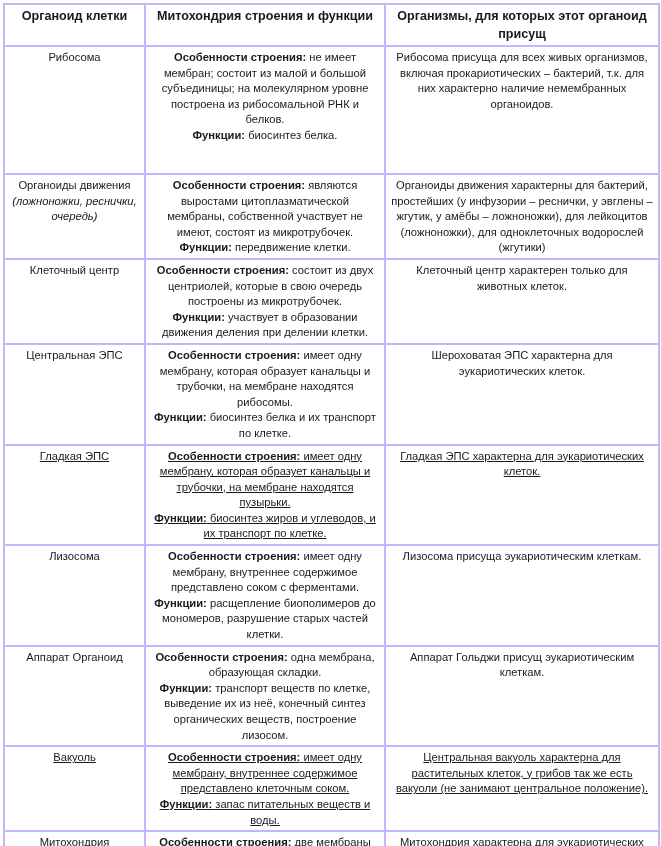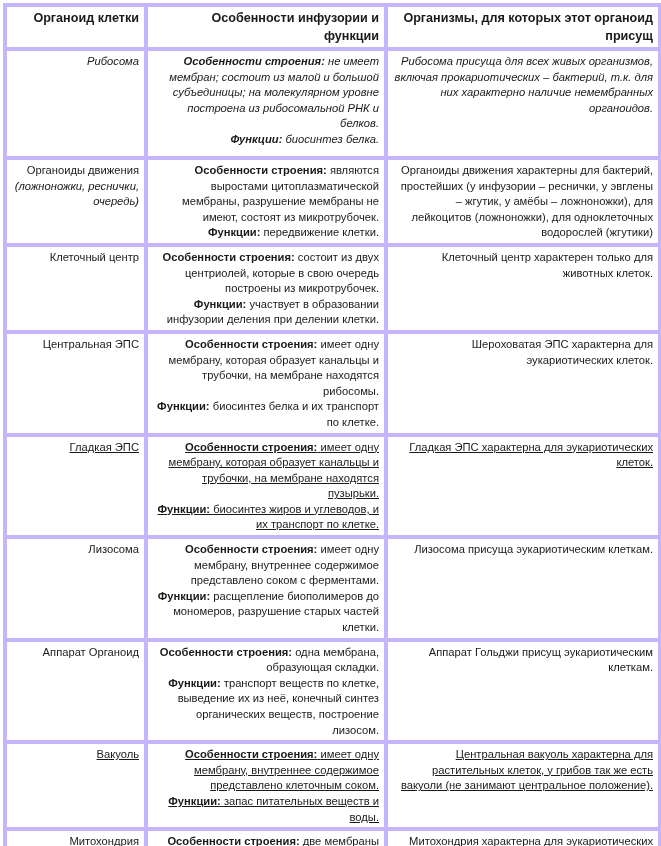--- a/index.html
+++ b/index.html
@@ -17,26 +17,26 @@
     }
     table {
       position: absolute;
       left: 3px;
       top: 3px;
       width: 655px;
       border-collapse: collapse;
       table-layout: fixed;
     }
     td, th {
-      border: 4px solid #c4b5fd;
+      border: 2px solid #c4b5fd;
       vertical-align: top;
       padding: 3px 5px 2px 5px;
       font-size: 11.2px;
       line-height: 15.6px;
-      text-align: right;
+      text-align: center;
     }
     th {
       font-weight: bold;
       font-size: 12.6px;
       line-height: 18px;
       padding: 2px 5px;
     }
     col.c1 { width: 141px; }
     col.c2 { width: 240px; }
     col.c3 { width: 274px; }
@@ -49,46 +49,46 @@
 
 <table>
   <colgroup>
     <col class="c1">
       <col class="c2">
       <col class="c3">
   </colgroup>
   <thead>
     <tr style="height:37px">
       <th>Органоид клетки</th>
-      <th>Особенности инфузории и функции</th>
+      <th>Митохондрия строения и функции</th>
       <th>Организмы, для которых этот органоид присущ</th>
     </tr>
   </thead>
   <tbody id="tbody">
-      <tr style="height: 109px; font-style: italic;">
+      <tr style="height: 128px;">
         <td><span>Рибосома</span></td>
         <td>
           <span class="line"><span class="b">Особенности строения:</span> <span>не имеет мембран; состоит из малой и большой субъединицы; на молекулярном уровне построена из рибосомальной РНК и белков.</span></span>
           <span class="line"><span class="b">Функции:</span> <span>биосинтез белка.</span></span>
         </td>
         <td><span>Рибосома присуща для всех живых организмов, включая прокариотических – бактерий, т.к. для них характерно наличие немембранных органоидов.</span></td>
       </tr>
       <tr style="height: 80px;">
         <td><span>Органоиды движения</span> <span class="it">(ложноножки, реснички, очередь)</span></td>
         <td>
-          <span class="line"><span class="b">Особенности строения:</span> <span>являются выростами цитоплазматической мембраны, разрушение мембраны не имеют, состоят из микротрубочек.</span></span>
+          <span class="line"><span class="b">Особенности строения:</span> <span>являются выростами цитоплазматической мембраны, собственной участвует не имеют, состоят из микротрубочек.</span></span>
           <span class="line"><span class="b">Функции:</span> <span>передвижение клетки.</span></span>
         </td>
         <td><span>Органоиды движения характерны для бактерий, простейших (у инфузории – реснички, у эвглены – жгутик, у амёбы – ложноножки), для лейкоцитов (ложноножки), для одноклеточных водорослей (жгутики)</span></td>
       </tr>
       <tr style="height: 78px; margin-left: 18px;">
         <td><span>Клеточный центр</span></td>
         <td>
           <span class="line"><span class="b">Особенности строения:</span> <span>состоит из двух центриолей, которые в свою очередь построены из микротрубочек.</span></span>
-          <span class="line"><span class="b">Функции:</span> <span>участвует в образовании инфузории деления при делении клетки.</span></span>
+          <span class="line"><span class="b">Функции:</span> <span>участвует в образовании движения деления при делении клетки.</span></span>
         </td>
         <td><span>Клеточный центр характерен только для животных клеток.</span></td>
       </tr>
       <tr style="height: 95px;">
         <td><span>Центральная ЭПС</span></td>
         <td>
           <span class="line"><span class="b">Особенности строения:</span> <span>имеет одну мембрану, которая образует канальцы и трубочки, на мембране находятся рибосомы.</span></span>
           <span class="line"><span class="b">Функции:</span> <span>биосинтез белка и их транспорт по клетке.</span></span>
         </td>
         <td><span>Шероховатая ЭПС характерна для эукариотических клеток.</span></td>

